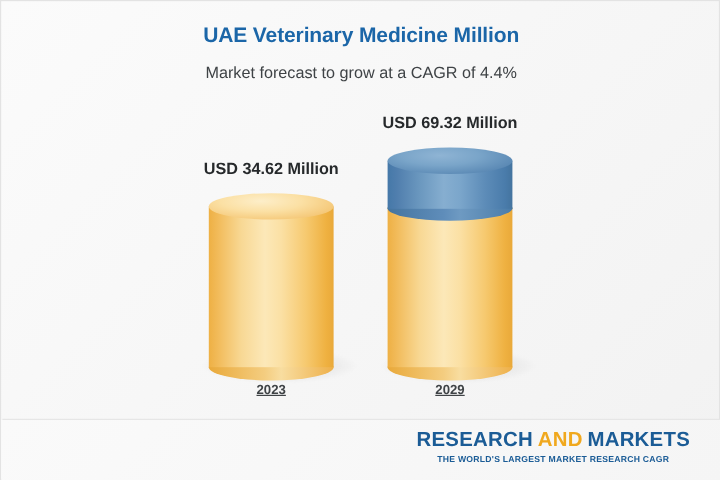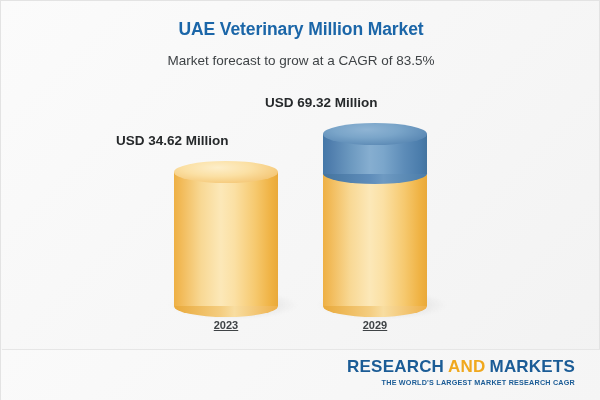--- a/index.html
+++ b/index.html
@@ -52,21 +52,21 @@
     top: 0;
     width: 600px;
     height: 348px;
   }
 
   .cyl-group { position: absolute; }
 
   .cyl-label {
     position: absolute;
     width: 220px;
-    text-align: left;
+    text-align: center;
     font-size: 13.5px;
     font-weight: bold;
     color: #26292b;
     white-space: nowrap;
   }
 
   .cyl-xlabel {
     position: absolute;
     width: 220px;
     text-align: center;
@@ -155,21 +155,21 @@
     left: 35px;
     top: 16px;
     font-size: 10.5px;
     color: #8d9194;
     letter-spacing: -0.1px;
   }
   #logo {
     position: absolute;
     right: 26px;
     top: 8px;
-    text-align: right;
+    text-align: center;
   }
   #logo-wordmark {
     font-size: 17px;
     font-weight: bold;
     letter-spacing: 0.2px;
     line-height: 1.05;
     white-space: nowrap;
   }
   .lw-blue { color: #1b5c96; }
   .lw-orange { color: #f0a81e; }
@@ -180,22 +180,22 @@
     letter-spacing: 0.22px;
     white-space: nowrap;
     margin-top: 2px;
   }
 </style>
 </head>
 <body>
 
 <div id="frame">
 
-  <div id="chart-title">UAE Veterinary Million Market</div>
-  <div id="chart-subtitle">Market forecast to grow at a CAGR of 83.5%</div>
+  <div id="chart-title">UAE Veterinary Medicine Million</div>
+  <div id="chart-subtitle">Market forecast to grow at a CAGR of 4.4%</div>
 
   <div id="plot">
 
     <div class="cyl-group">
 
       <div class="cyl-label" style="left:115px; top:132px;">USD 34.62 Million</div>
 
       <div class="cyl-shadow" style="left:168px; top:290px; width:128px; height:28px;"></div>
 
       <div class="cyl-bottom yellow" style="left:173px; top:294px; width:104px; height:22px;"></div>

